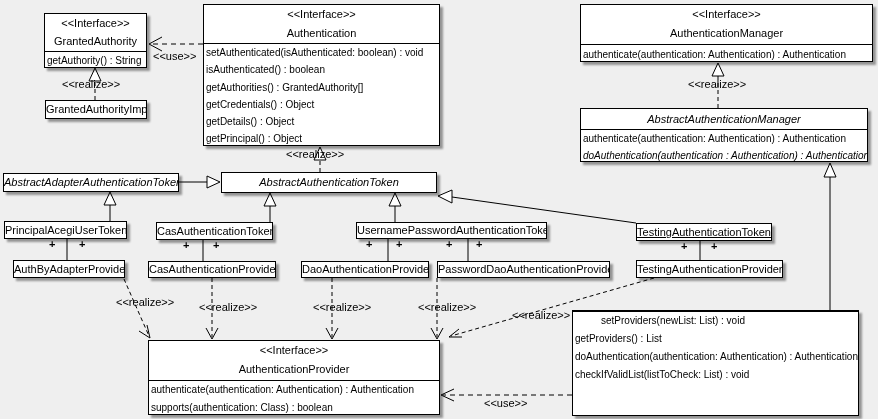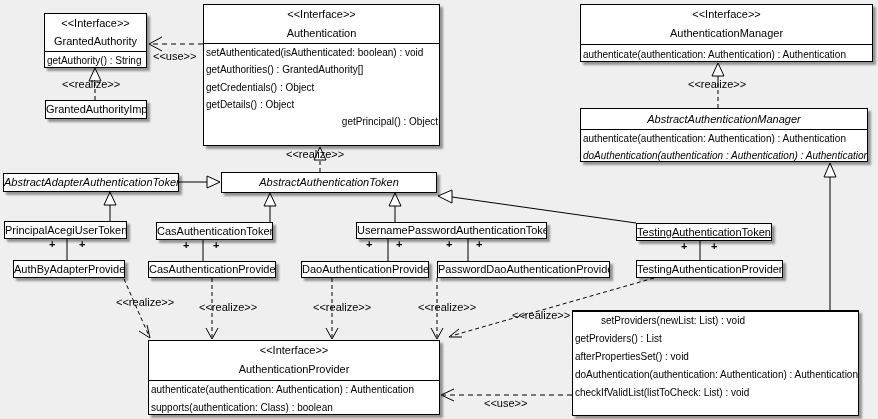--- a/index.html
+++ b/index.html
@@ -125,24 +125,25 @@
         <div class="cls-name" style="line-height: 17px;">GrantedAuthorityImpl</div>
       </div>
     </div>
     <div class="uml-class" style="left: 203px; top: 4px; width: 237px; height: 142px;">
       <div class="cls-title" style="height: 38px;">
         <div class="cls-stereotype" style="line-height: 19px;">&lt;&lt;Interface&gt;&gt;</div>
         <div class="cls-name" style="line-height: 19px;">Authentication</div>
       </div>
       <div class="cls-methods" style="height: 102px;">
         <div class="cls-method" style="line-height: 17.3px; height: 17.3px;">setAuthenticated(isAuthenticated: boolean) : void</div>
+        <div class="cls-method" style="line-height: 17.3px; height: 17.3px;">isAuthenticated() : boolean</div>
         <div class="cls-method" style="line-height: 17.3px; height: 17.3px;">getAuthorities() : GrantedAuthority[]</div>
         <div class="cls-method" style="line-height: 17.3px; height: 17.3px;">getCredentials() : Object</div>
         <div class="cls-method" style="line-height: 17.3px; height: 17.3px;">getDetails() : Object</div>
-        <div class="cls-method" style="line-height: 17.3px; height: 17.3px; text-align: right;">getPrincipal() : Object</div>
+        <div class="cls-method" style="line-height: 17.3px; height: 17.3px;">getPrincipal() : Object</div>
       </div>
     </div>
     <div class="uml-class" style="left: 580px; top: 4px; width: 293px; height: 58px;">
       <div class="cls-title" style="height: 39px;">
         <div class="cls-stereotype" style="line-height: 19px;">&lt;&lt;Interface&gt;&gt;</div>
         <div class="cls-name" style="line-height: 19px;">AuthenticationManager</div>
       </div>
       <div class="cls-methods" style="height: 17px;">
         <div class="cls-method" style="line-height: 19px; height: 19px;">authenticate(authentication: Authentication) : Authentication</div>
       </div>
@@ -218,21 +219,20 @@
       </div>
       <div class="cls-methods" style="height: 34px;">
         <div class="cls-method" style="line-height: 18px; height: 18px;">authenticate(authentication: Authentication) : Authentication</div>
         <div class="cls-method" style="line-height: 18px; height: 18px;">supports(authentication: Class) : boolean</div>
       </div>
     </div>
     <div class="uml-class" style="left: 572px; top: 310px; width: 287px; height: 106px;">
       <div class="cls-methods" style="height: 88px;">
         <div class="cls-method" style="line-height: 18px; height: 18px; padding-left: 28px;">setProviders(newList: List) : void</div>
         <div class="cls-method" style="line-height: 18px; height: 18px;">getProviders() : List</div>
-        <div class="cls-method" style="line-height: 18px; height: 18px;">afterPropertiesSet() : void</div>
         <div class="cls-method" style="line-height: 18px; height: 18px;">doAuthentication(authentication: Authentication) : Authentication</div>
         <div class="cls-method" style="line-height: 18px; height: 18px;">checkIfValidList(listToCheck: List) : void</div>
       </div>
     </div>
     <div class="edge-label" style="left: 153px; top: 50px;">&lt;&lt;use&gt;&gt;</div>
     <div class="edge-label" style="left: 62px; top: 78px;">&lt;&lt;realize&gt;&gt;</div>
     <div class="edge-label" style="left: 286px; top: 148px;">&lt;&lt;realize&gt;&gt;</div>
     <div class="edge-label" style="left: 688px; top: 78px;">&lt;&lt;realize&gt;&gt;</div>
     <div class="edge-label" style="left: 116px; top: 296px;">&lt;&lt;realize&gt;&gt;</div>
     <div class="edge-label" style="left: 199px; top: 301px;">&lt;&lt;realize&gt;&gt;</div>

